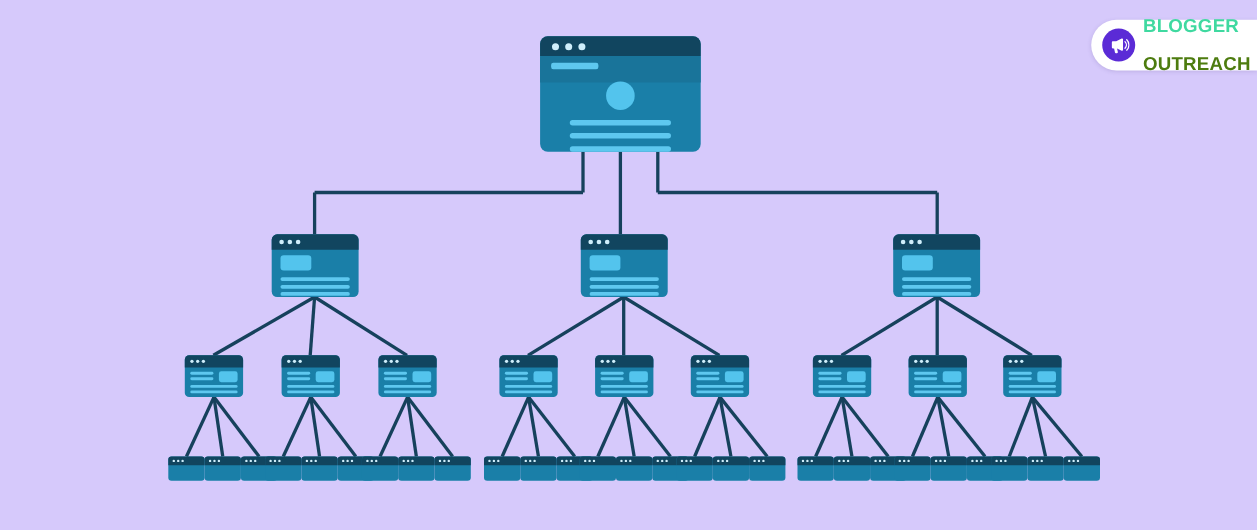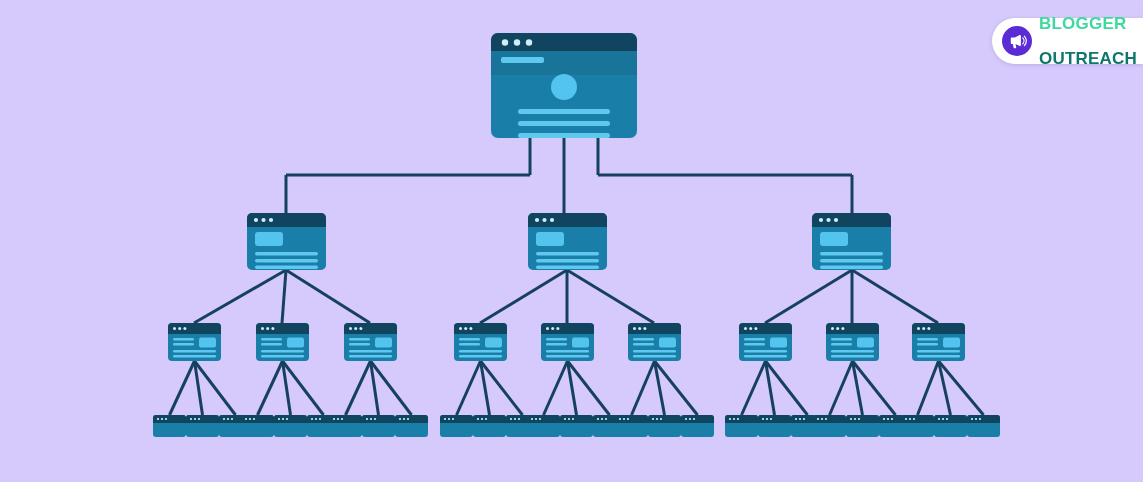--- a/index.html
+++ b/index.html
@@ -27,21 +27,21 @@
     width:30px;height:30px;border-radius:50%;
     background:#5b2bd6;
     display:flex;align-items:center;justify-content:center;
     flex:0 0 auto;margin-right:7px;
   }
   #logo-words{display:flex;flex-direction:column;line-height:1;}
   #logo-words .l1{
     font-size:17px;font-weight:bold;color:#3fd9a0;letter-spacing:.2px;
   }
   #logo-words .l2{
-    font-size:17px;font-weight:bold;color:#0f766e;letter-spacing:.2px;margin-top:18px;
+    font-size:17px;font-weight:bold;color:#4d7c0f;letter-spacing:.2px;margin-top:18px;
   }
 </style>
 </head>
 <body>
 
 <div id="stage">
 
   <svg id="tree" viewBox="0 0 1143 482">
     <defs>
 

